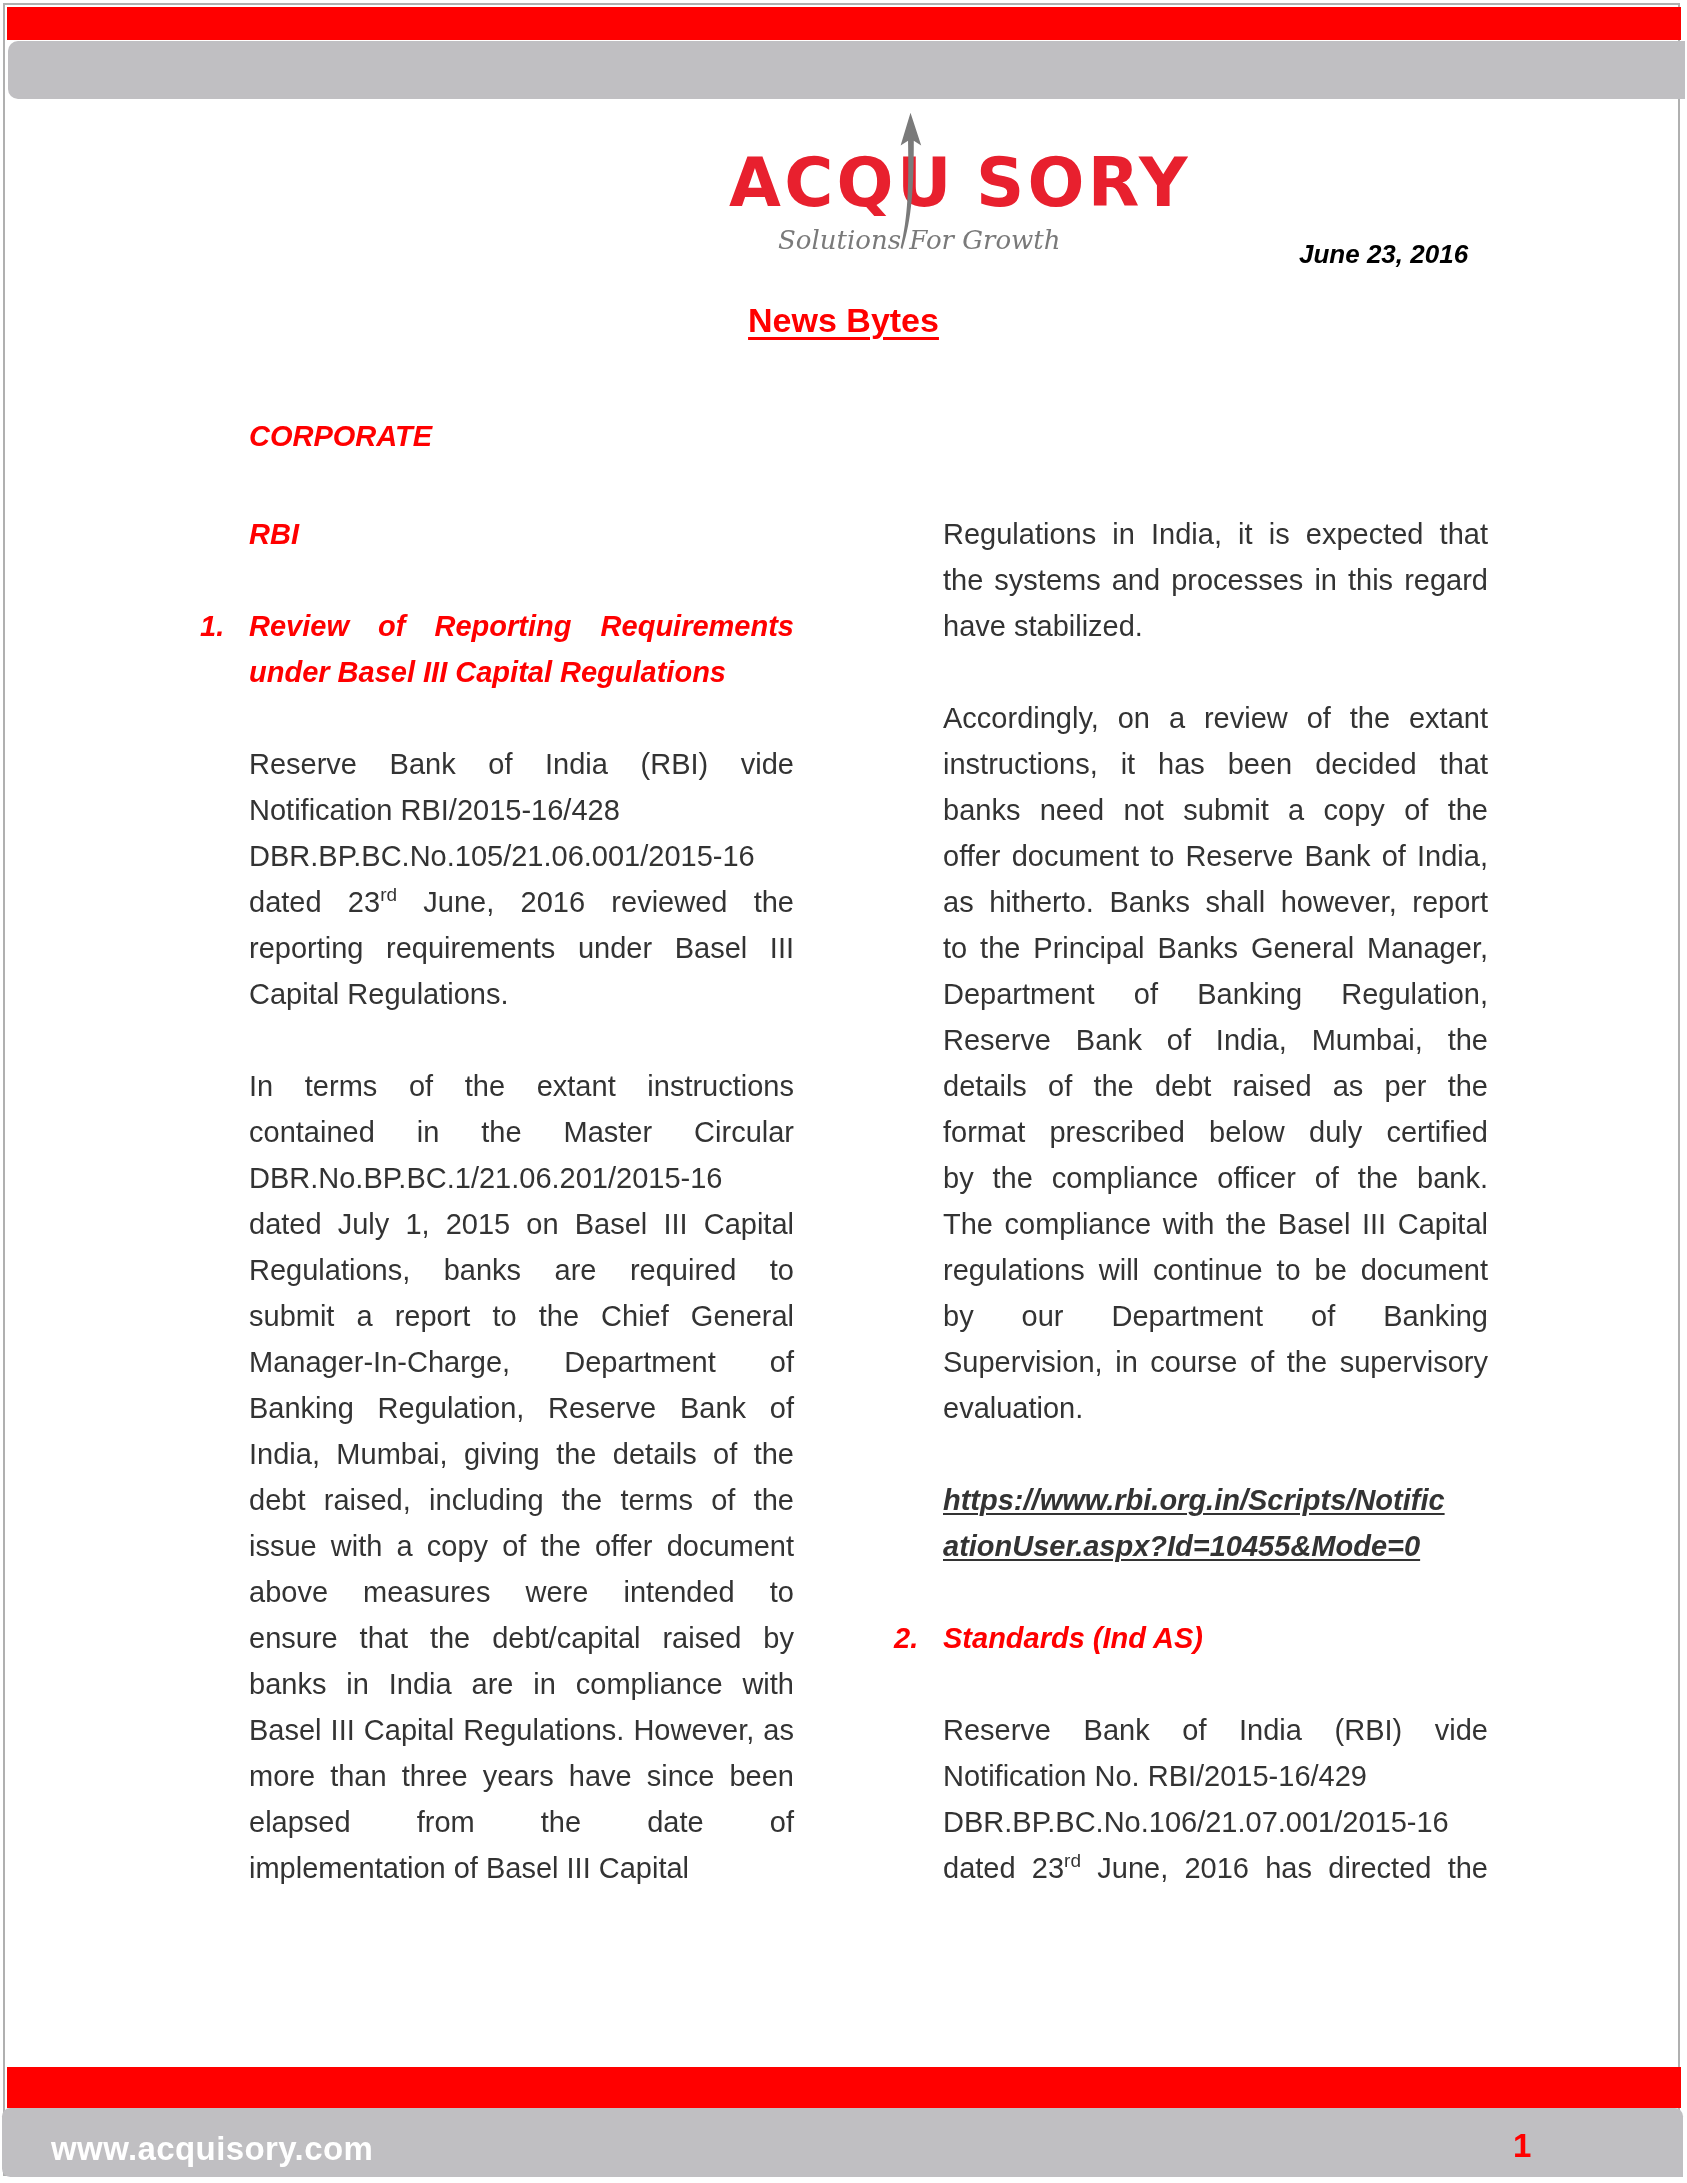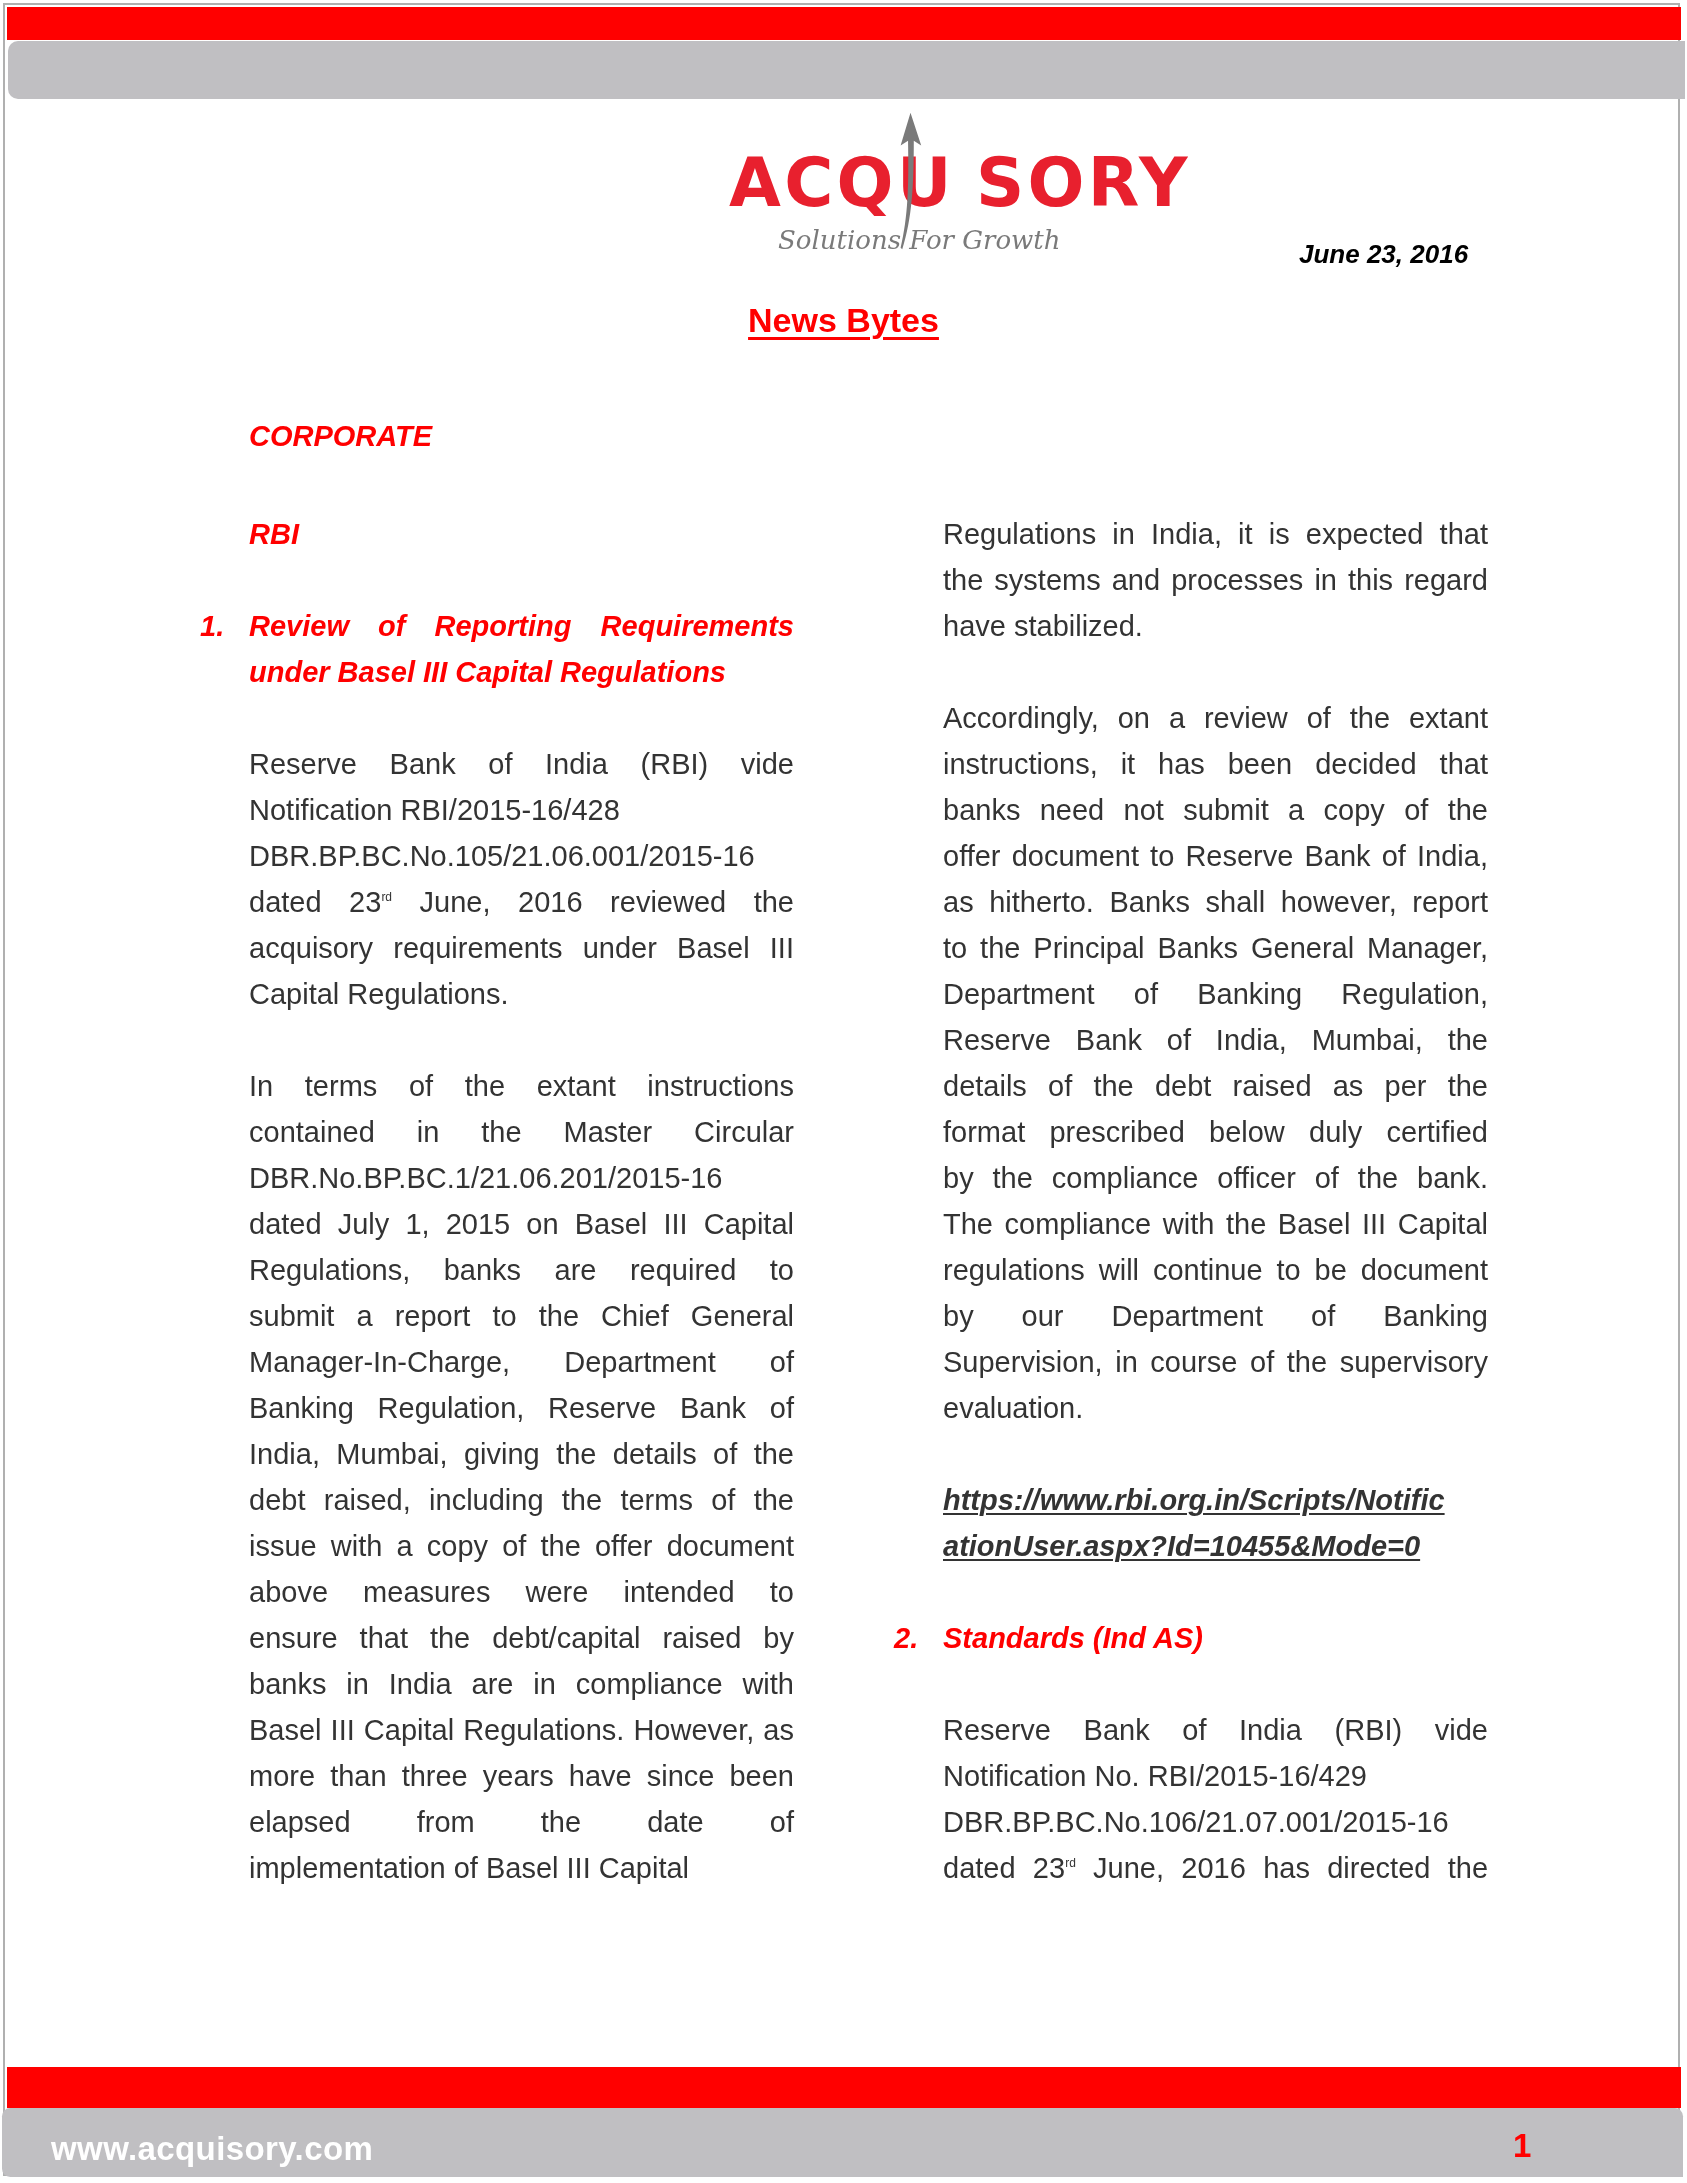--- a/index.html
+++ b/index.html
@@ -22,21 +22,21 @@
     .title { position: absolute; left: 0; width: 1687px; top: 301px; text-align: center; }
     .title span { font-size: 34px; font-weight: bold; color: #ff0000; text-decoration: underline; text-decoration-thickness: 2.5px; text-underline-offset: 5px; }
 
     .red-label { position: absolute; font-size: 29px; font-weight: bold; font-style: italic; color: #ff0000; }
 
     .col { position: absolute; width: 545px; font-size: 29px; line-height: 46px; color: #333333; }
     .col .blank { height: 46px; }
     .heading { position: relative; font-weight: bold; font-style: italic; color: #ff0000; text-align: justify; }
     .heading .num { position: absolute; left: -49px; top: 0; }
     .link { font-weight: bold; font-style: italic; color: #333333; text-decoration: underline; text-decoration-thickness: 1.6px; text-underline-offset: 3.3px; word-break: break-all; }
-    sup { font-size: 12px; line-height: 0; vertical-align: 11.5px; }
+    sup { font-size: 19px; line-height: 0; vertical-align: 11.5px; }
     .line { display: block; text-align: justify; text-align-last: justify; }
     .line.last { text-align-last: left; }
   </style>
 </head>
 <body>
 
 <div class="page-frame"></div>
 <div class="top-red"></div>
 <div class="top-gray"></div>
 
@@ -62,21 +62,21 @@
     <span class="num">1.</span>
     <span class="line">Review of Reporting Requirements</span>
     <span class="line last">under Basel III Capital Regulations</span>
   </div>
   <div class="blank"></div>
   <div>
     <span class="line">Reserve Bank of India (RBI) vide</span>
     <span class="line last">Notification RBI/2015-16/428</span>
     <span class="line last">DBR.BP.BC.No.105/21.06.001/2015-16</span>
     <span class="line"><span>dated 23</span><sup>rd</sup><span> June, 2016 reviewed the</span></span>
-    <span class="line">acquisory requirements under Basel III</span>
+    <span class="line">reporting requirements under Basel III</span>
     <span class="line last">Capital Regulations.</span>
   </div>
   <div class="blank"></div>
   <div>
     <span class="line">In terms of the extant instructions</span>
     <span class="line">contained in the Master Circular</span>
     <span class="line last">DBR.No.BP.BC.1/21.06.201/2015-16</span>
     <span class="line">dated July 1, 2015 on Basel III Capital</span>
     <span class="line">Regulations, banks are required to</span>
     <span class="line">submit a report to the Chief General</span>

